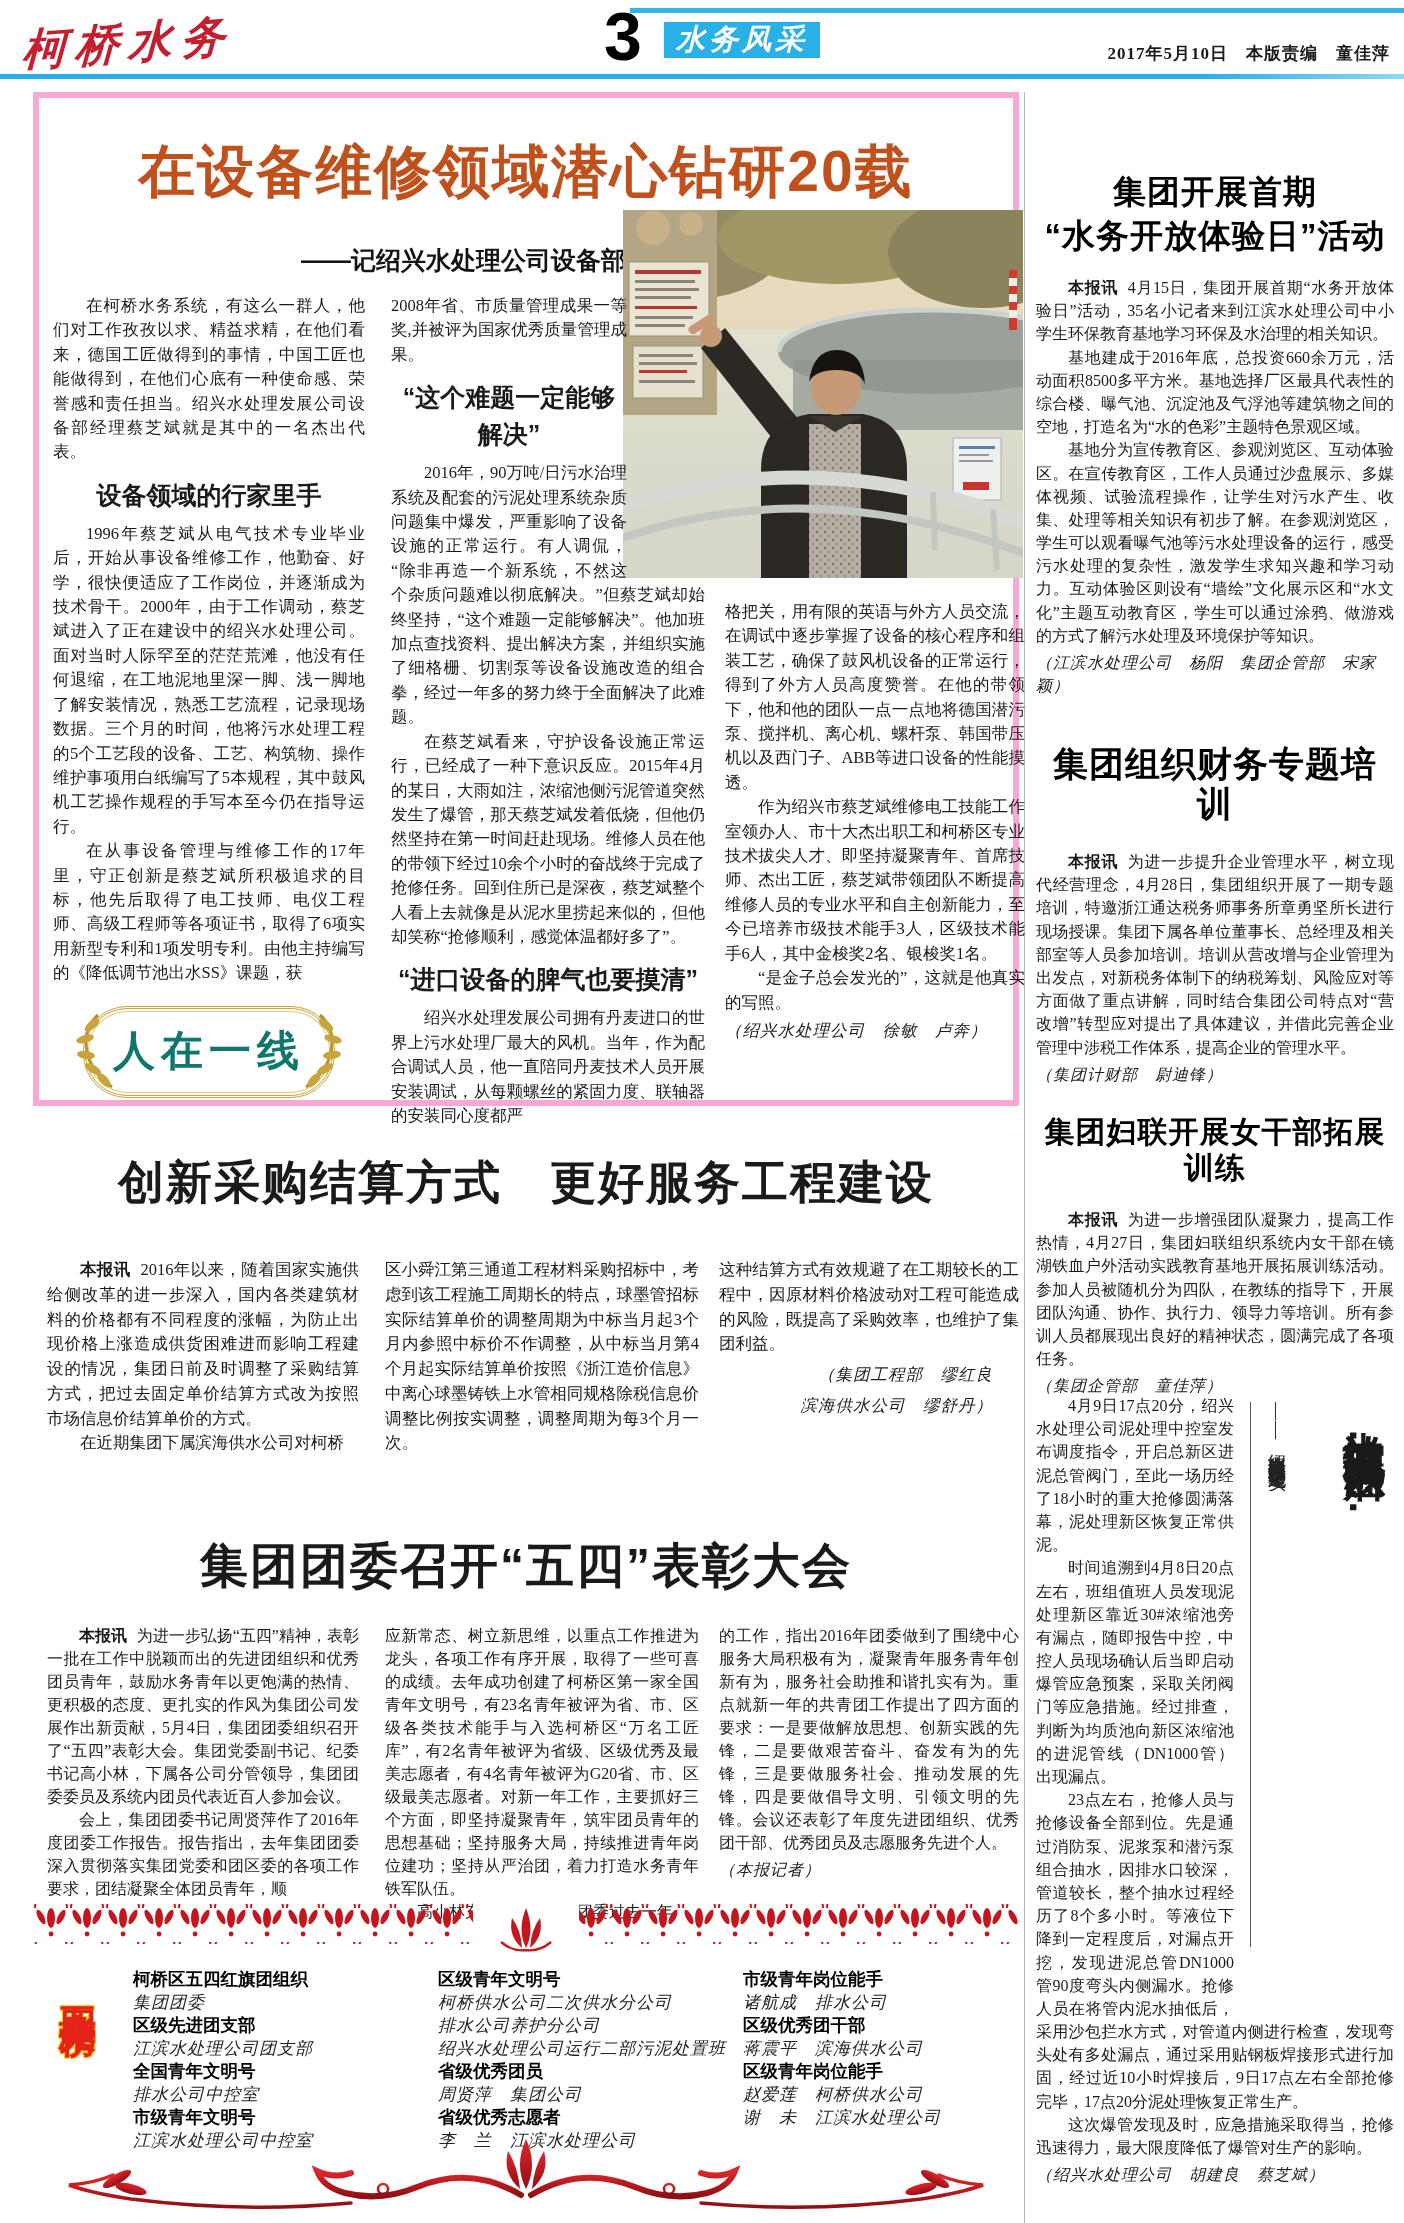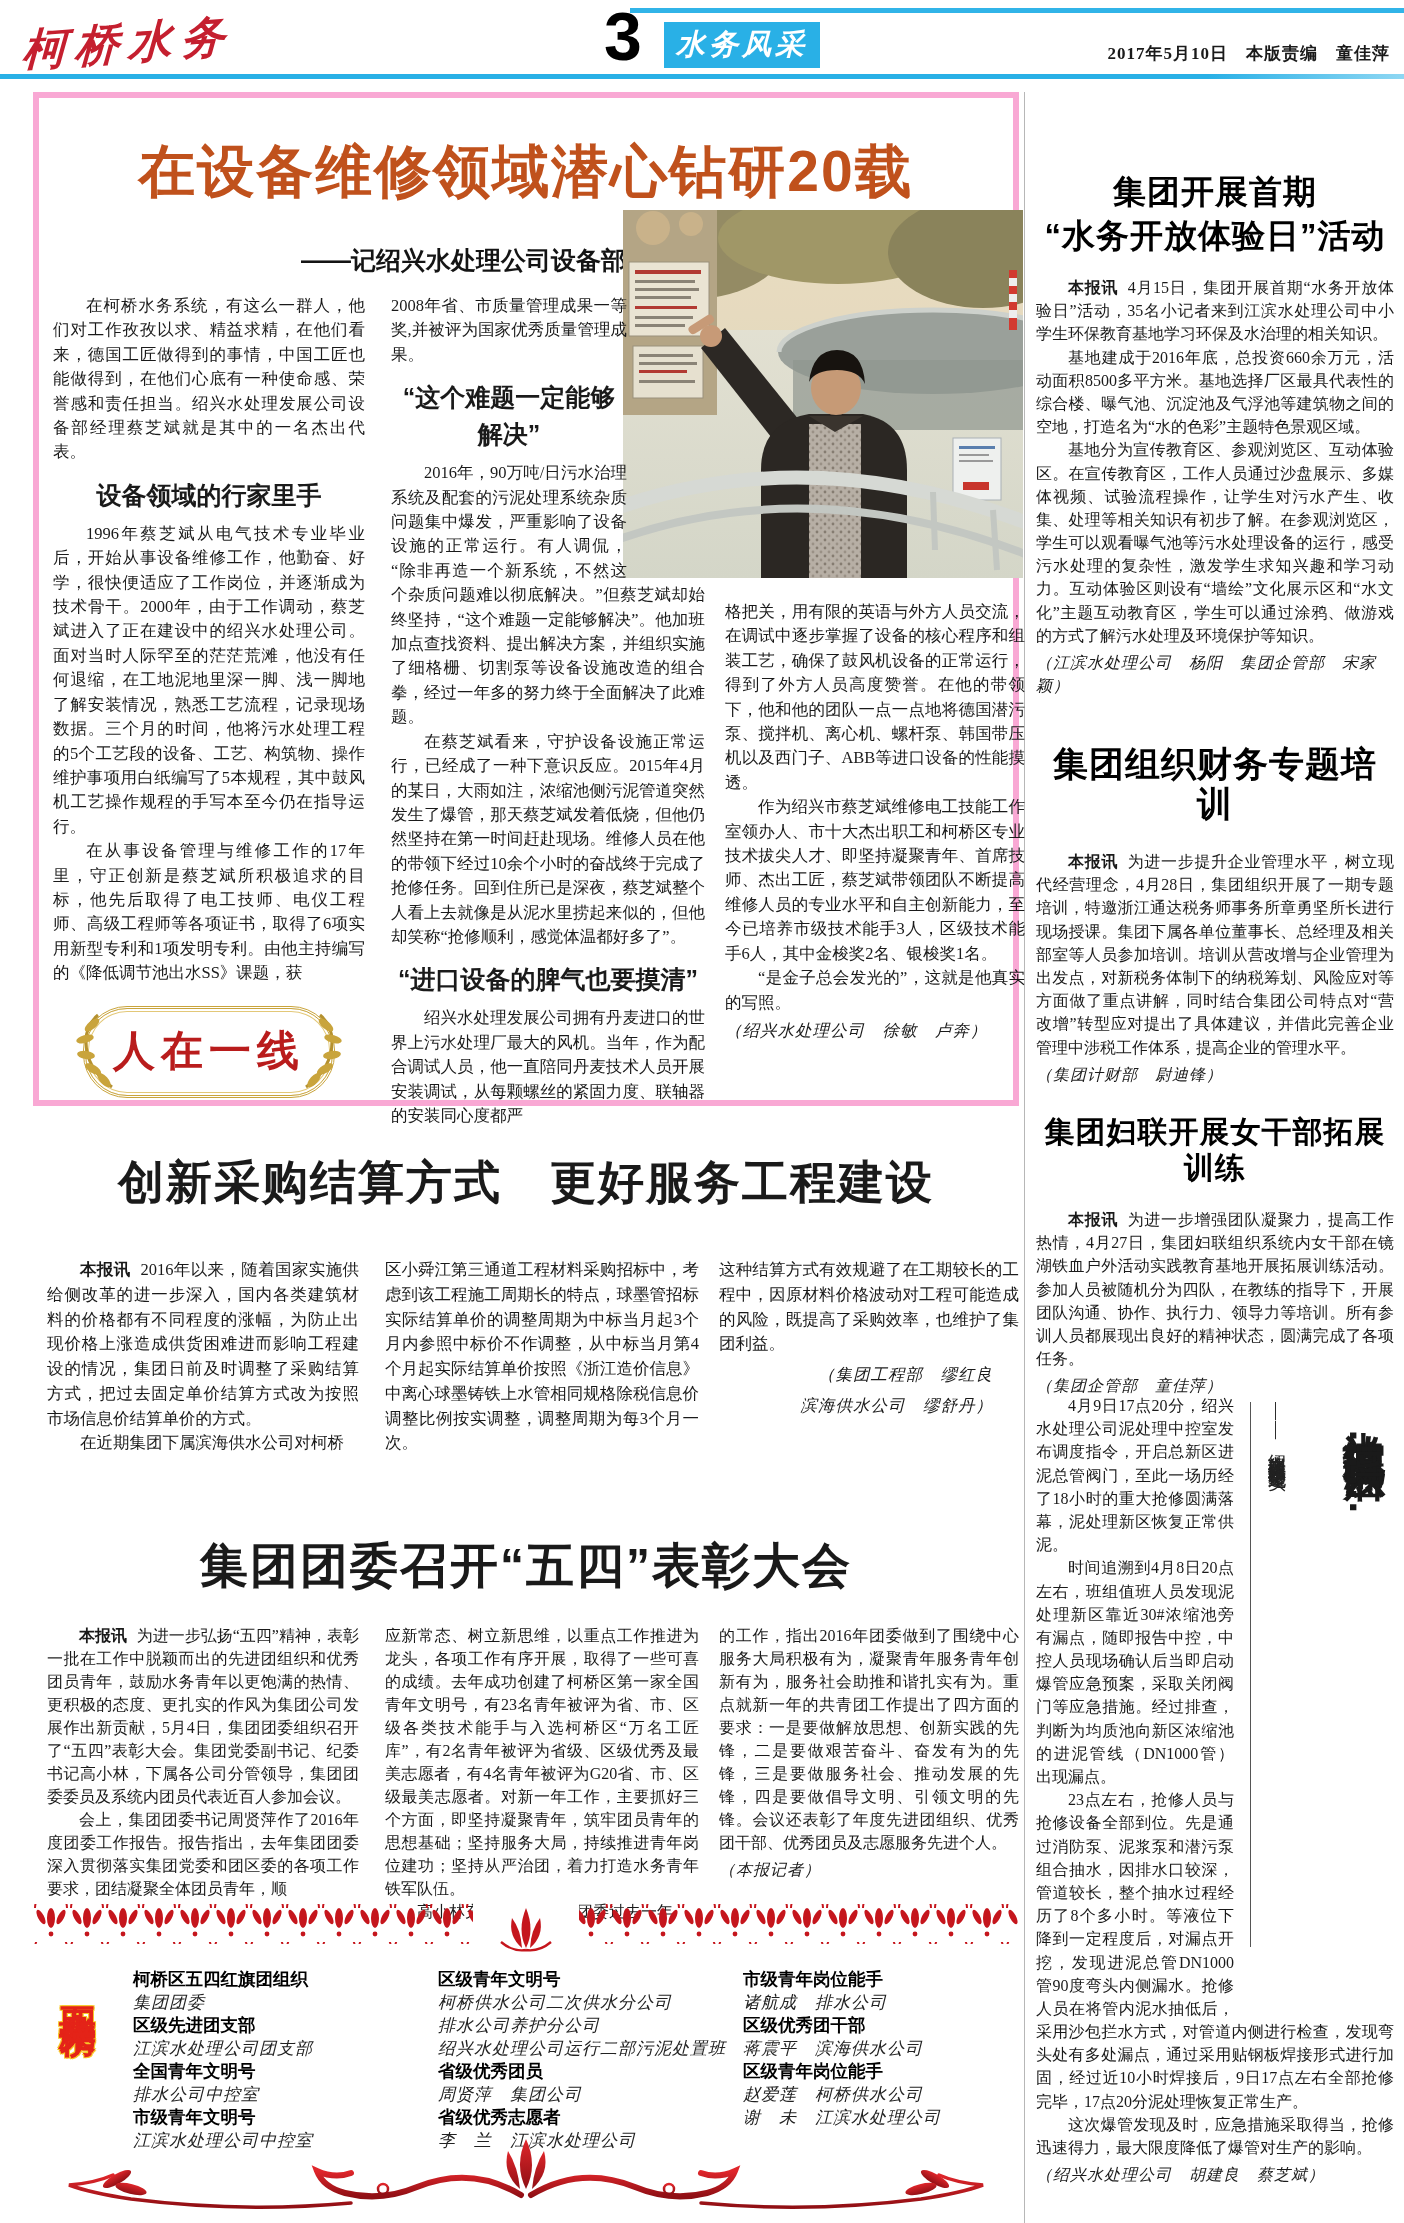--- a/index.html
+++ b/index.html
@@ -6,21 +6,21 @@
   .page{position:relative;width:1404px;height:2223px;margin:0 auto;background:#ffffff;
         font-family:"Liberation Serif","DejaVu Serif",serif;color:#1a1a1a;overflow:hidden;}
 
   
   .masthead{position:absolute;left:22px;top:14px;font-size:44px;font-weight:900;color:#c51f2f;
             font-style:italic;letter-spacing:9px;transform:rotate(-4deg) skewX(-6deg);
             font-family:"Liberation Serif",serif;}
   .topline1{position:absolute;left:630px;top:8px;width:774px;height:5px;background:#31b4e8;}
   .pagenum{position:absolute;left:604px;top:2px;font-size:68px;line-height:68px;font-weight:900;
            font-family:"Liberation Sans","DejaVu Sans",sans-serif;color:#000;}
-  .section-box{position:absolute;left:664px;top:22px;width:156px;height:46px;background:#29b0e6;
+  .section-box{position:absolute;left:664px;top:22px;width:156px;height:36px;background:#29b0e6;
                display:flex;align-items:center;justify-content:center;}
   .section-box span{color:#fff;font-size:29px;font-weight:900;font-style:italic;letter-spacing:4px;
                     font-family:"Liberation Serif",serif;}
   .dateline{position:absolute;right:14px;top:42px;font-size:17px;font-weight:700;letter-spacing:1px;}
   .headrule{position:absolute;left:0;top:74px;width:1404px;height:5px;
             background:linear-gradient(90deg,#29b0e6 0 86%,#8ed7f3);}
 
   
   p.body{margin:0;text-indent:2em;text-align:justify;}
   p.cont{margin:0;text-indent:0;text-align:justify;}
@@ -38,21 +38,21 @@
   .fcols{position:absolute;left:14px;top:196px;right:14px;bottom:10px;font-size:16.5px;line-height:1.48;}
   .fcol1{position:absolute;left:0;top:0;width:312px;}
   .fcol2{position:absolute;left:338px;top:0;width:314px;}
   .fcol3{position:absolute;left:672px;top:306px;width:300px;}
   .photo-spacer{float:right;width:78px;height:288px;}
   .fsub{font-size:25px;font-weight:800;font-family:"Liberation Sans","DejaVu Sans",sans-serif;
         text-align:center;margin:12px 0 8px;}
   .badge{width:246px;margin:20px auto 0;height:86px;position:relative;display:flex;
          align-items:center;justify-content:center;border:3px double #c9a43c;border-radius:44px;
          box-shadow:inset 0 0 0 2px #fff,inset 0 0 0 3px #e3c878;}
-  .badge-text{color:#b91c1c;font-size:42px;font-weight:900;letter-spacing:6px;
+  .badge-text{color:#0f766e;font-size:42px;font-weight:900;letter-spacing:6px;
               font-family:"Liberation Sans","DejaVu Sans",sans-serif;}
   .wreath{position:absolute;top:2px;width:52px;height:80px;}
   .wreath.left{left:-14px;}
   .wreath.right{right:-14px;transform:scaleX(-1);}
 
   
   .procure{position:absolute;left:33px;top:1108px;width:986px;height:418px;}
   .ptitle{position:absolute;left:0;right:0;top:44px;text-align:center;font-size:46px;font-weight:900;
           font-family:"Liberation Sans","DejaVu Sans",sans-serif;letter-spacing:2px;}
   .pcols{position:absolute;left:14px;right:14px;top:150px;font-size:16.5px;line-height:1.5;}

